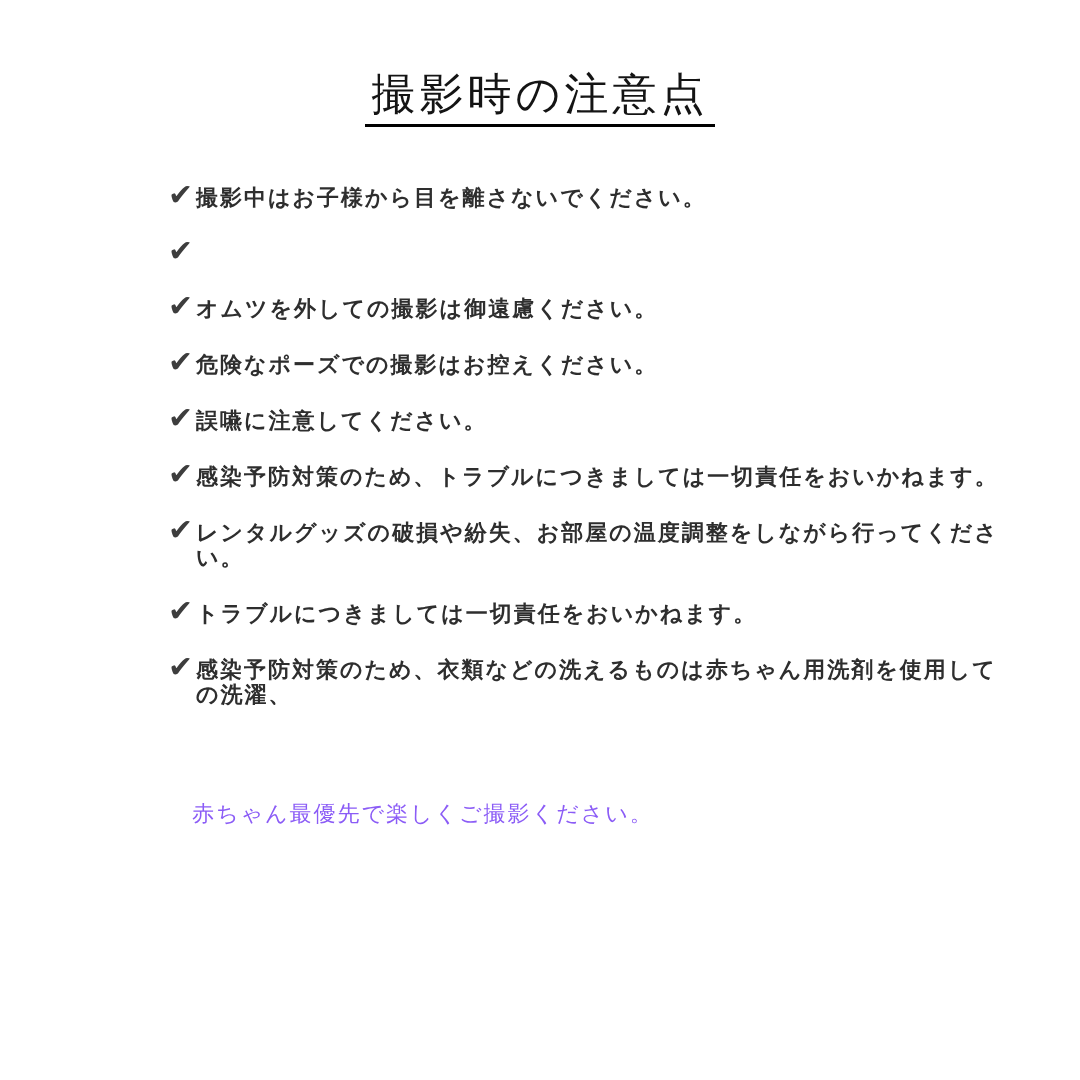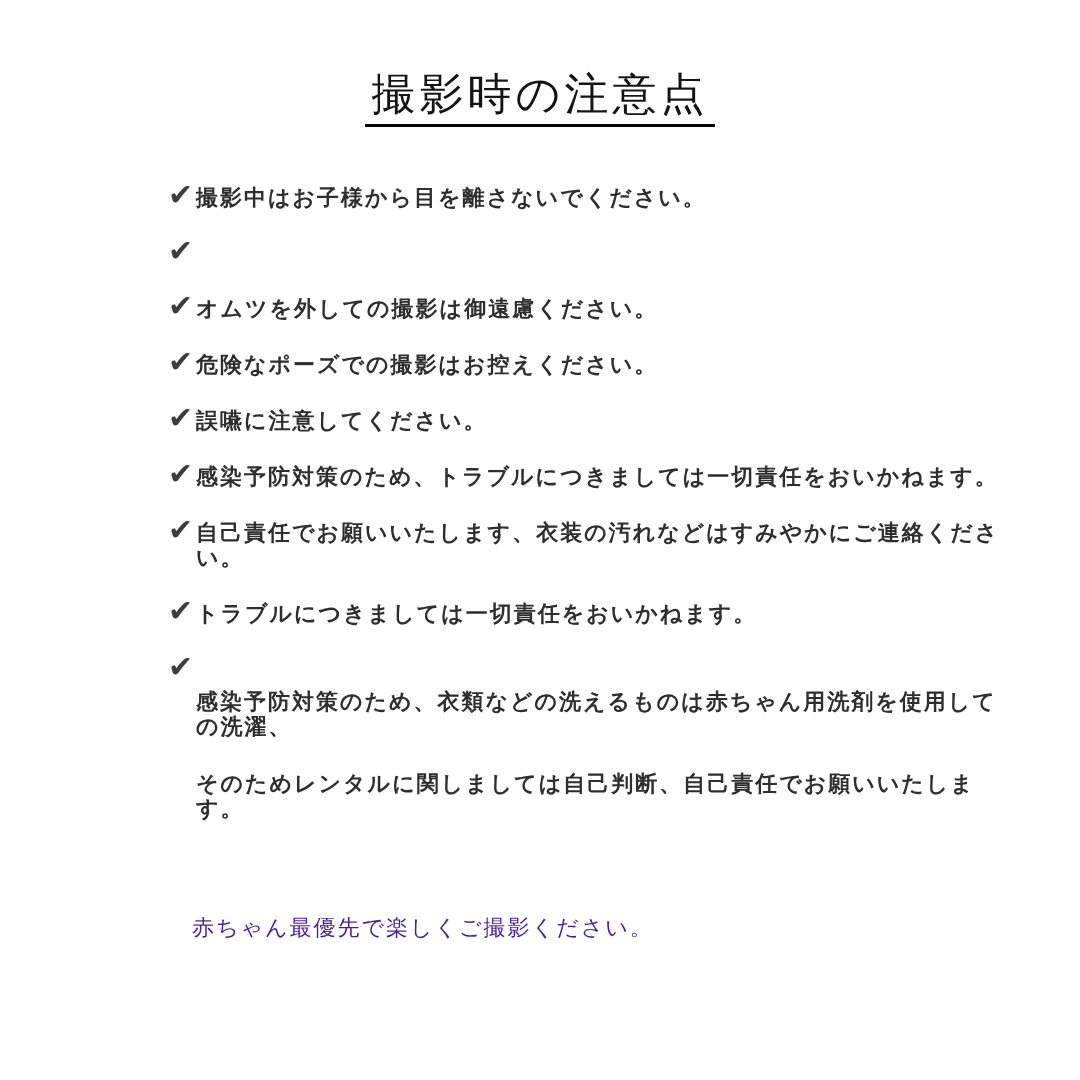--- a/index.html
+++ b/index.html
@@ -49,33 +49,33 @@
     width: 26px;
     font-size: 30px;
     line-height: 24px;
     font-weight: bold;
     color: #3d3d3d;
     font-family: "DejaVu Sans", "Liberation Sans", sans-serif;
     transform: translateY(-2px);
     margin-right: 2px;
   }
   .item-text { display: block; font-weight: bold; }
-  .item-line { display: block; margin-top: 32px; }
+  .item-line { display: block; }
   .check-item.multiline .item-line {
     margin-bottom: 6px;
   }
   .check-item.multiline .item-line:last-child {
     margin-bottom: 0;
   }
   .closing-note {
     margin: 92px 0 0 0;
     padding-left: 192px;
     font-size: 22px;
     letter-spacing: 2px;
-    color: #4c1d95;
+    color: #8b5cf6;
   }
 </style>
 </head>
 <body>
 
 <div class="page">
 
   <div class="title-wrap">
     <h1 class="page-title">撮影時の注意点</h1>
   </div>
@@ -106,33 +106,32 @@
       <span class="item-text">誤嚥に注意してください。</span>
     </li>
 
     <li class="check-item">
       <span class="check-icon">✔</span>
       <span class="item-text">感染予防対策のため、トラブルにつきましては一切責任をおいかねます。</span>
     </li>
 
     <li class="check-item">
       <span class="check-icon">✔</span>
-      <span class="item-text">自己責任でお願いいたします、衣装の汚れなどはすみやかにご連絡ください。</span>
+      <span class="item-text">レンタルグッズの破損や紛失、お部屋の温度調整をしながら行ってください。</span>
     </li>
 
     <li class="check-item">
       <span class="check-icon">✔</span>
       <span class="item-text">トラブルにつきましては一切責任をおいかねます。</span>
     </li>
 
     <li class="check-item multiline">
       <span class="check-icon">✔</span>
       <span class="item-text">
         <span class="item-line">感染予防対策のため、衣類などの洗えるものは赤ちゃん用洗剤を使用しての洗濯、</span>
-        <span class="item-line">そのためレンタルに関しましては自己判断、自己責任でお願いいたします。</span>
       </span>
     </li>
 
   </ul>
 
   <p class="closing-note">赤ちゃん最優先で楽しくご撮影ください。</p>
 
 </div>
 
 </body></html>

